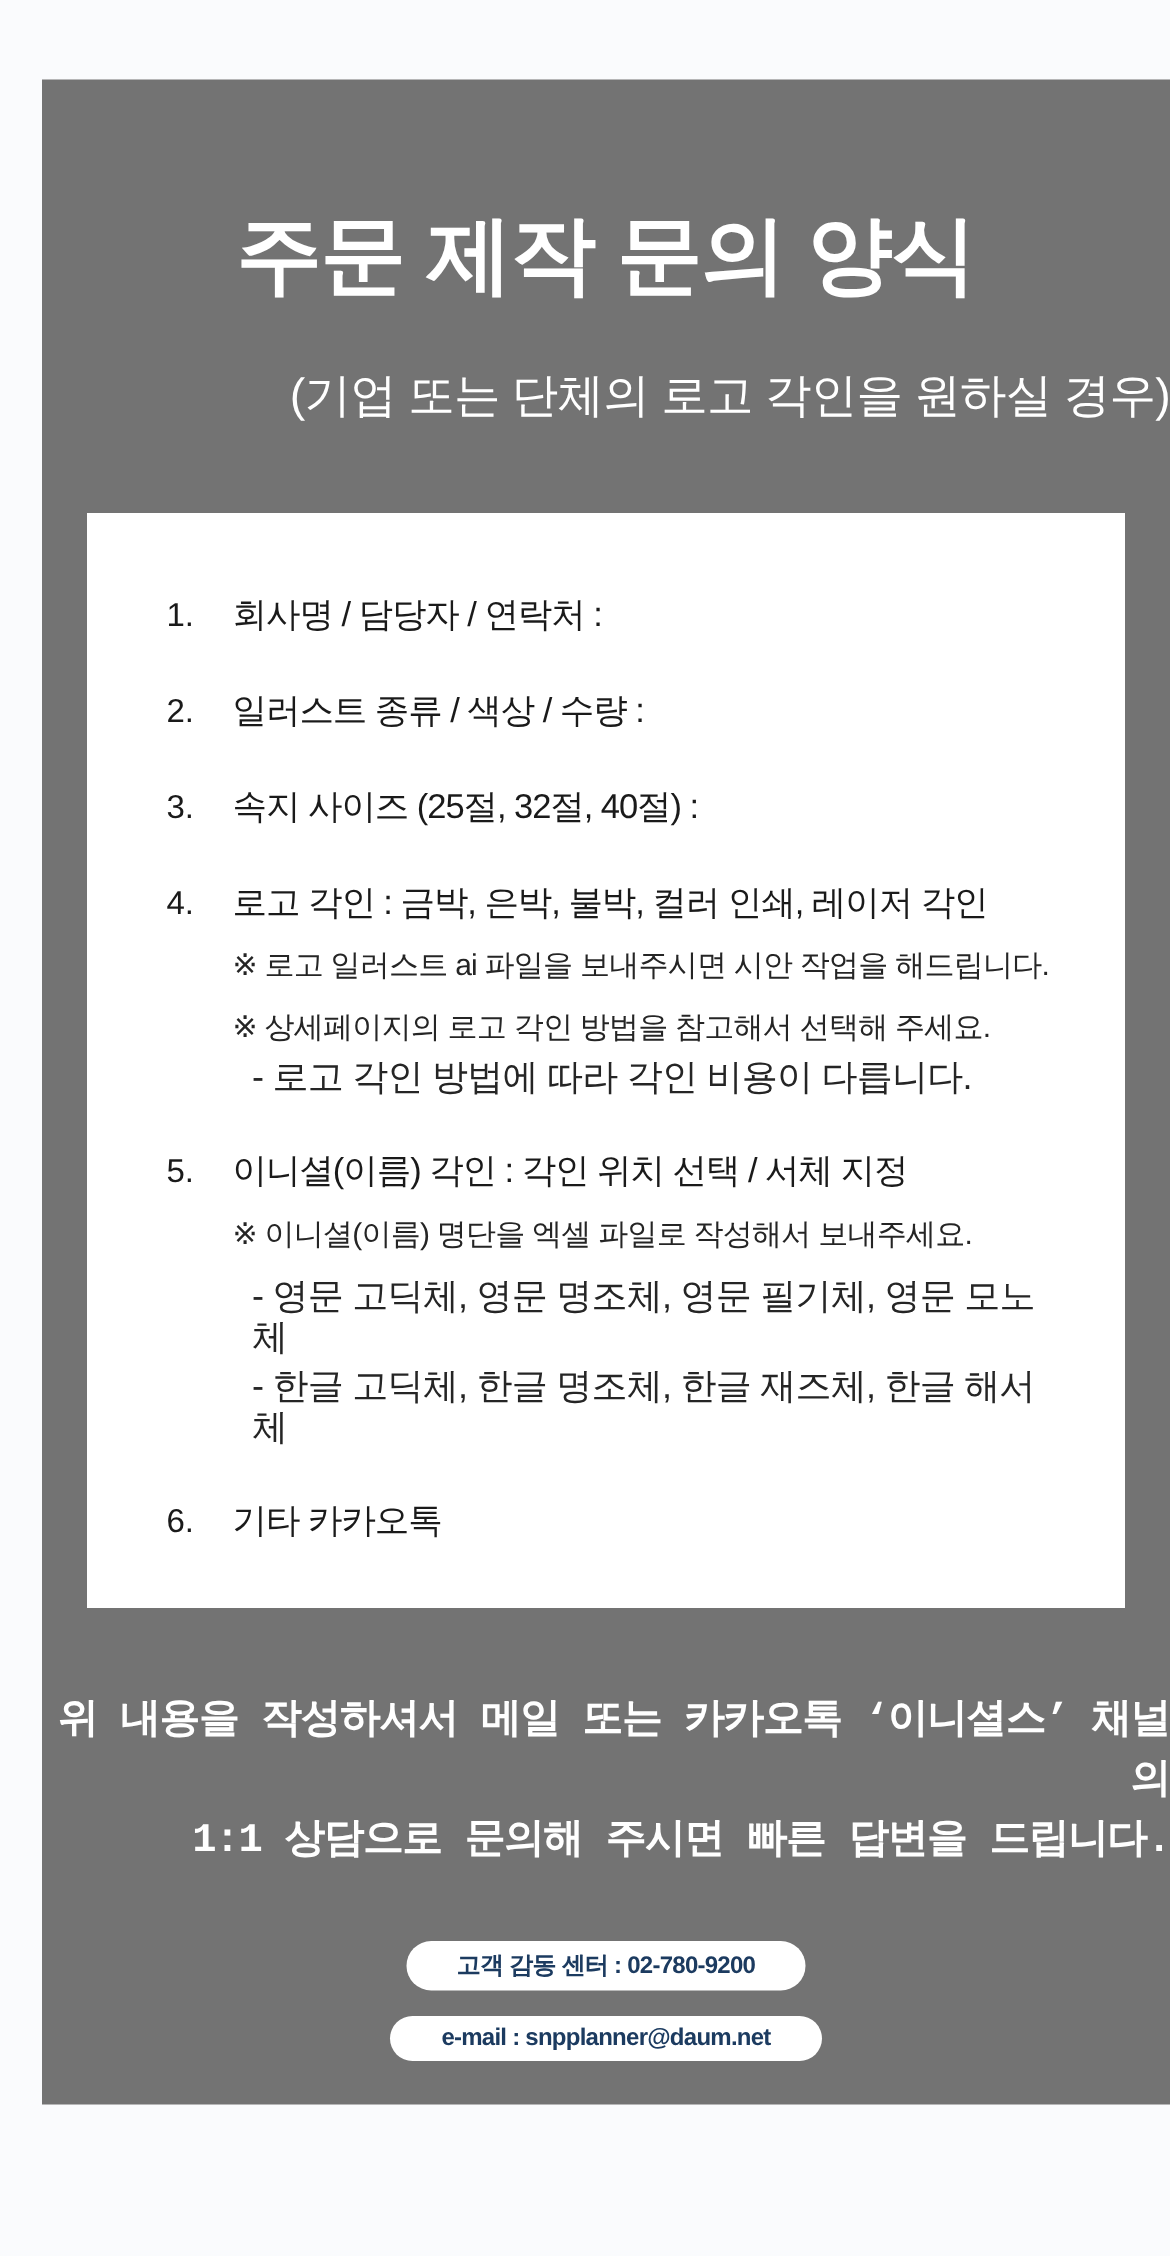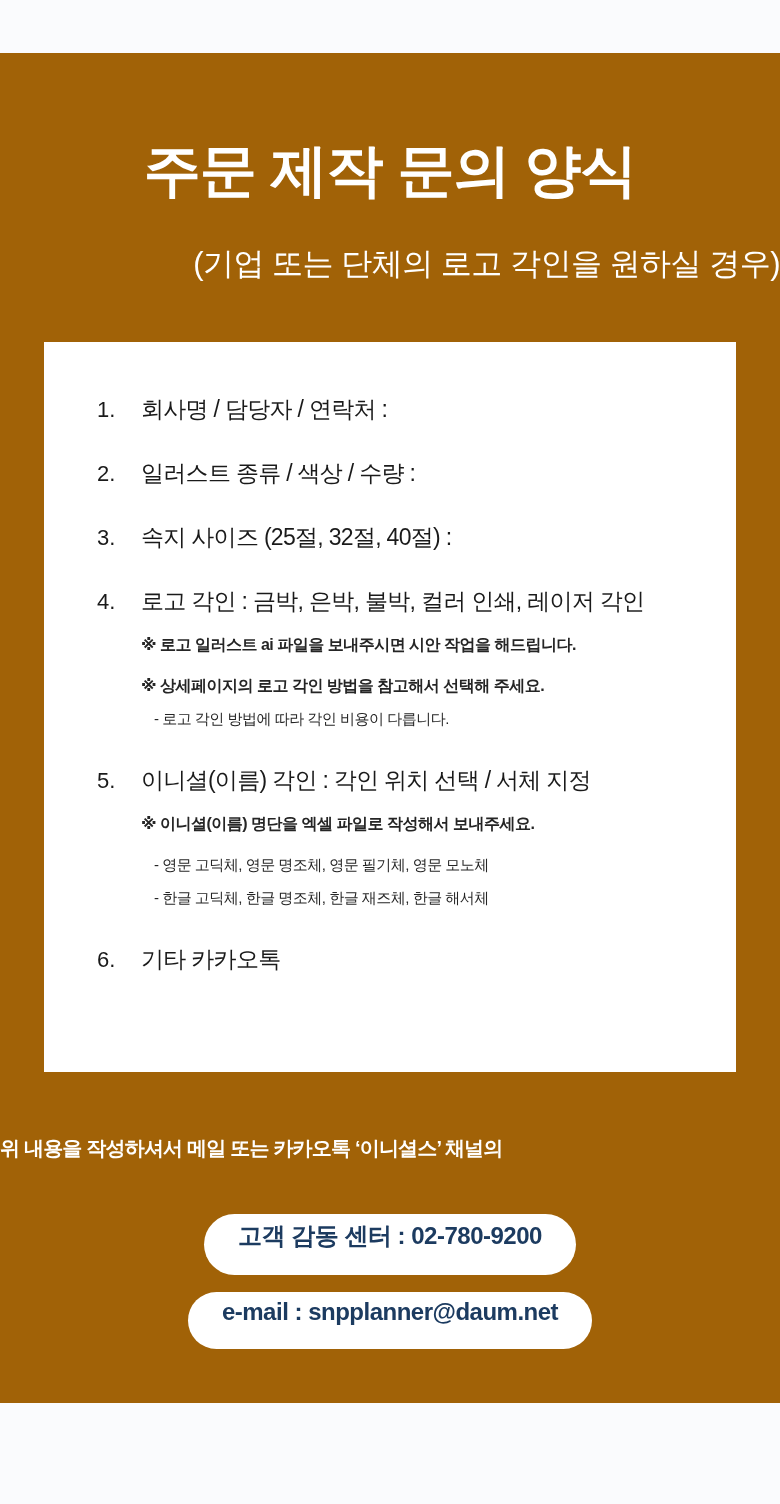--- a/index.html
+++ b/index.html
@@ -8,22 +8,23 @@
     font-family: "Liberation Sans", "DejaVu Sans", sans-serif;
   }
   body {
     height: 1504px;
     background: #fafbfd;
     overflow: hidden;
   }
   .top-band { height: 53px; background: #fafbfd; }
   .panel {
     height: 1350px;
-    background: #a16207;
+    background: #737373;
     overflow: hidden;
+    margin-left: 28px;
   }
   .page-title {
     margin-top: 88px;
     text-align: center;
     color: #ffffff;
     font-size: 57px;
     font-weight: 700;
     letter-spacing: -1px;
     line-height: 1.05;
   }
@@ -58,55 +59,56 @@
   .item-line {
     font-size: 23px;
     font-weight: 400;
     color: #1a1a1a;
     line-height: 31px;
     letter-spacing: -0.7px;
   }
   .item-line.indent2 { padding-left: 48px; }
   .note { margin-top: 14px; }
   .note-line {
-    font-size: 16px;
-    font-weight: 700;
+    font-size: 20px;
+    font-weight: 400;
     color: #252525;
     line-height: 27px;
     letter-spacing: -0.5px;
   }
   .note-sub {
     margin-top: 6px;
     padding-left: 13px;
-    font-size: 15px;
+    font-size: 24px;
     font-weight: 400;
     color: #252525;
     line-height: 27px;
     letter-spacing: -0.5px;
   }
   .footer-message {
     margin-top: 56px;
-    text-align: left;
+    text-align: right;
     color: #ffffff;
-    font-size: 20px;
+    font-size: 27px;
     font-weight: 700;
     line-height: 40px;
     letter-spacing: -0.8px;
+    font-family: Liberation Mono, monospace;
   }
   .pill {
     display: block;
     width: fit-content;
     margin: 0 auto;
     background: #ffffff;
     border: none;
     border-radius: 999px;
-    padding: 6px 34px 23px 34px;
+    padding: 6px 34px 6px 34px;
     color: #1c3b60;
     font-family: "Liberation Sans", "DejaVu Sans", sans-serif;
-    font-size: 24px;
+    font-size: 16px;
     font-weight: 700;
     letter-spacing: -0.5px;
     cursor: pointer;
   }
   .pill.phone { margin-top: 46px; }
   .pill.email { margin-top: 17px; }
 </style>
 </head>
 <body>
 
@@ -172,18 +174,19 @@
       <div class="item-num">6.</div>
       <div class="item-body">
         <div class="item-line">기타 카카오톡</div>
       </div>
     </div>
 
   </div>
 
   <div class="footer-message">
     <div>위 내용을 작성하셔서 메일 또는 카카오톡 ‘이니셜스’ 채널의</div>
+    <div>1:1 상담으로 문의해 주시면 빠른 답변을 드립니다.</div>
   </div>
 
   <button class="pill phone">고객 감동 센터 : 02-780-9200</button>
   <button class="pill email">e-mail : snpplanner@daum.net</button>
 
 </div>
 
 </body></html>

